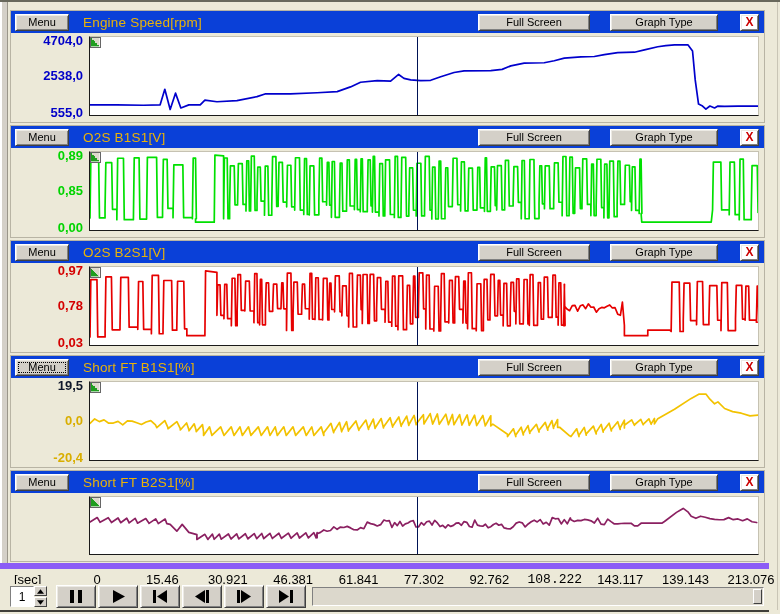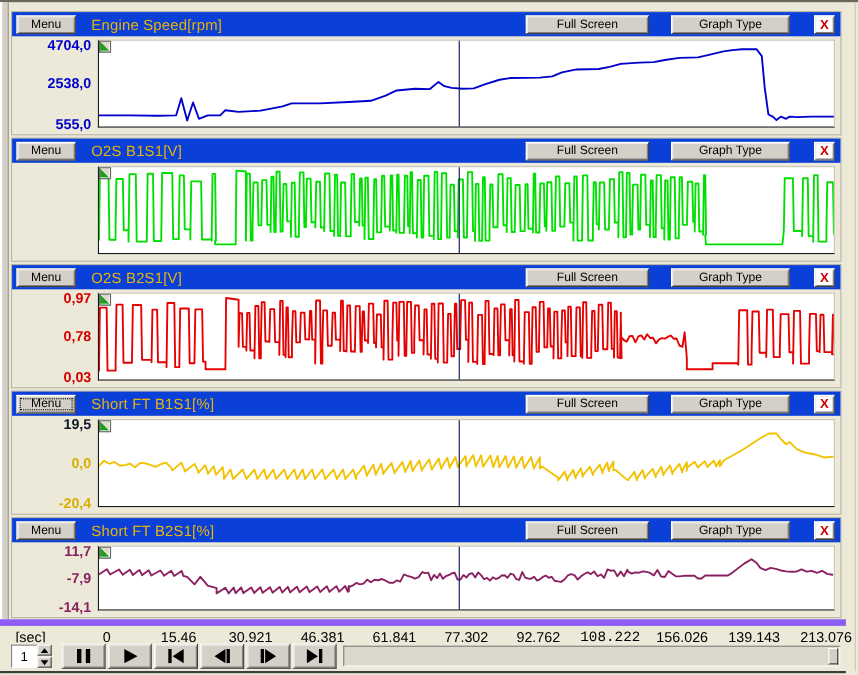--- a/index.html
+++ b/index.html
@@ -125,20 +125,25 @@
   <div class="panel tall">
     <div class="titlebar">
       <button class="xpbtn menu-btn">Menu</button>
       <span class="title-text">O2S B1S1[V]</span>
       <span class="spacer"></span>
       <button class="xpbtn fs-btn">Full Screen</button>
       <button class="xpbtn gt-btn">Graph Type</button>
       <button class="xpbtn x-btn">X</button>
     </div>
     <div class="plot">
+      <div class="ylabels">
+        <span class="ylabel top" style="color: rgb(0, 212, 0);">0,89</span>
+        <span class="ylabel mid" style="color: rgb(0, 212, 0);">0,85</span>
+        <span class="ylabel bot" style="color: rgb(0, 212, 0);">0,00</span>
+      </div>
       <div class="chart">
         <svg class="wave" preserveAspectRatio="none" viewBox="0 0 1000 100">
           <polyline fill="none" stroke-width="1.7" vector-effect="non-scaling-stroke" stroke-linejoin="round" stroke-linecap="round" stroke="#00E000" points="0.0,84.5 1.2,12.2 13.0,12.2 14.2,84.5 22.5,84.5 22.5,73.5 23.7,13.7 32.5,13.7 33.7,73.5 40.2,73.5 40.2,86.8 41.4,8.0 50.1,8.0 51.3,86.8 65.0,86.8 65.0,86.0 66.2,7.6 73.5,7.6 74.7,86.0 84.7,86.0 84.7,83.8 85.9,6.8 99.7,6.8 100.9,83.8 108.6,83.8 108.6,72.4 109.8,9.5 115.5,9.5 116.7,72.4 124.3,72.4 124.3,84.2 125.5,16.5 139.0,16.5 140.2,84.2 153.3,84.2 153.3,85.6 154.5,7.8 158.0,7.8 159.2,85.6 158.0,85.6 158.0,90.0 186.0,90.0 187.0,4.0 200.0,5.0 200.0,85.6 201.2,7.7 205.4,7.7 206.6,85.6 209.0,85.6 209.0,67.8 210.2,17.9 215.9,17.9 217.1,67.8 220.9,67.8 220.9,67.2 222.1,15.0 227.9,15.0 229.1,67.2 233.5,67.2 233.5,75.5 234.7,11.2 237.4,11.2 238.6,75.5 240.4,75.5 240.4,74.9 241.6,5.3 245.9,5.3 247.1,74.9 250.0,74.9 250.0,63.1 251.2,19.4 254.9,19.4 256.1,63.1 261.2,63.1 261.2,81.1 262.4,18.1 266.3,18.1 267.5,81.1 272.1,81.1 272.1,69.7 273.3,6.0 278.3,6.0 279.5,69.7 281.7,69.7 281.7,64.2 282.9,13.3 288.0,13.3 289.2,64.2 294.4,64.2 294.4,70.3 295.6,17.0 300.7,17.0 301.9,70.3 306.4,70.3 306.4,74.4 307.6,7.4 313.6,7.4 314.8,74.4 320.0,74.4 320.0,80.1 321.2,8.6 324.1,8.6 325.3,80.1 328.2,80.1 328.2,80.6 329.4,17.9 335.0,17.9 336.2,80.6 342.6,80.6 342.6,63.8 343.8,7.8 347.1,7.8 348.3,63.8 354.1,63.8 354.1,68.1 355.3,13.2 357.6,13.2 358.8,68.1 361.4,68.1 361.4,83.7 362.6,12.2 365.9,12.2 367.1,83.7 373.4,83.7 373.4,75.9 374.6,14.1 377.2,14.1 378.4,75.9 384.0,75.9 384.0,69.2 385.2,10.0 388.2,10.0 389.4,69.2 395.8,69.2 395.8,73.8 397.0,9.5 399.1,9.5 400.3,73.8 404.6,73.8 404.6,76.5 405.8,8.7 407.7,8.7 408.9,76.5 415.1,76.5 415.1,69.0 416.3,10.0 419.5,10.0 420.7,69.0 422.8,69.0 422.8,77.0 424.0,5.7 426.0,5.7 427.2,77.0 432.6,77.0 432.6,82.0 433.8,14.9 437.8,14.9 439.0,82.0 441.3,82.0 441.3,80.1 442.5,10.0 448.4,10.0 449.6,80.1 455.6,80.1 455.6,83.9 456.8,5.5 460.3,5.5 461.5,83.9 465.5,83.9 465.5,82.1 466.7,7.0 472.6,7.0 473.8,82.1 477.3,82.1 477.3,74.7 478.5,20.4 483.0,20.4 484.2,74.7 488.3,74.7 488.3,82.0 489.5,14.4 495.3,14.4 496.5,82.0 500.8,82.0 500.8,74.5 502.0,5.7 507.8,5.7 509.0,74.5 511.7,74.5 511.7,85.9 512.9,19.4 516.4,19.4 517.6,85.9 521.4,85.9 521.4,85.6 522.6,11.6 525.0,11.6 526.2,85.6 531.4,85.6 531.4,70.0 532.6,20.2 535.5,20.2 536.7,70.0 542.4,70.0 542.4,67.6 543.6,8.0 549.3,8.0 550.5,67.6 554.8,67.6 554.8,75.5 556.0,12.7 560.4,12.7 561.6,75.5 565.8,75.5 565.8,74.5 567.0,20.7 572.5,20.7 573.7,74.5 579.3,74.5 579.3,71.7 580.5,19.7 583.3,19.7 584.5,71.7 590.5,71.7 590.5,76.1 591.7,7.6 593.6,7.6 594.8,76.1 599.4,76.1 599.4,68.9 600.6,19.0 605.5,19.0 606.7,68.9 608.8,68.9 608.8,74.2 610.0,17.5 615.7,17.5 616.9,74.2 620.7,74.2 620.7,69.2 621.9,10.7 626.5,10.7 627.7,69.2 633.4,69.2 633.4,64.6 634.6,18.7 640.1,18.7 641.3,64.6 645.6,64.6 645.6,85.6 646.8,10.9 650.2,10.9 651.4,85.6 657.4,85.6 657.4,85.4 658.6,9.6 664.6,9.6 665.8,85.4 672.2,85.4 672.2,66.5 673.4,17.6 676.1,17.6 677.3,66.5 680.3,66.5 680.3,72.6 681.5,17.9 687.5,17.9 688.7,72.6 694.1,72.6 694.1,64.4 695.3,14.0 700.8,14.0 702.0,64.4 706.8,64.4 706.8,81.7 708.0,5.8 712.5,5.8 713.7,81.7 717.2,81.7 717.2,78.6 718.4,6.6 722.0,6.6 723.2,78.6 725.6,78.6 725.6,72.7 726.8,20.3 732.9,20.3 734.1,72.7 736.5,72.7 736.5,67.2 737.7,8.8 743.5,8.8 744.7,67.2 749.8,67.2 749.8,81.5 751.0,15.4 753.5,15.4 754.7,81.5 757.7,81.5 757.7,71.2 758.9,9.3 764.7,9.3 765.9,71.2 769.3,71.2 769.3,84.4 770.5,15.5 773.8,15.5 775.0,84.4 776.9,84.4 776.9,82.9 778.1,11.7 783.5,11.7 784.7,82.9 789.1,82.9 789.1,67.2 790.3,11.6 793.3,11.6 794.5,67.2 800.2,67.2 800.2,63.7 801.4,17.0 807.5,17.0 808.7,63.7 810.7,63.7 810.7,74.9 811.9,19.0 815.8,19.0 817.0,74.9 822.1,74.9 822.1,78.8 823.3,9.2 825.0,9.2 826.2,78.8 825.0,78.8 826.0,90.0 930.0,90.0 932.0,74.3 933.2,12.9 944.4,12.9 945.6,74.3 956.9,74.3 956.9,80.4 958.1,12.9 964.6,12.9 965.8,80.4 971.9,80.4 971.9,86.8 973.1,9.2 978.0,9.2 979.2,86.8 989.9,86.8 989.9,77.3 991.1,17.5 998.9,17.5 1000.1,77.3 1000.0,77.3"></polyline>
         </svg>
         <div class="cursor-line" style="left: 49%; background: rgb(0, 19, 85);"></div>
         <div class="marker-icon"></div>
       </div>
     </div>
   </div>
 
@@ -195,25 +200,20 @@
   <div class="panel short">
     <div class="titlebar">
       <button class="xpbtn menu-btn">Menu</button>
       <span class="title-text">Short FT B2S1[%]</span>
       <span class="spacer"></span>
       <button class="xpbtn fs-btn">Full Screen</button>
       <button class="xpbtn gt-btn">Graph Type</button>
       <button class="xpbtn x-btn">X</button>
     </div>
     <div class="plot">
-      <div class="ylabels">
-        <span class="ylabel top" style="color: rgb(139, 32, 97);">11,7</span>
-        <span class="ylabel mid" style="color: rgb(139, 32, 97);">-7,9</span>
-        <span class="ylabel bot" style="color: rgb(139, 32, 97);">-14,1</span>
-      </div>
       <div class="chart">
         <svg class="wave" preserveAspectRatio="none" viewBox="0 0 1000 100">
           <polyline fill="none" stroke-width="1.7" vector-effect="non-scaling-stroke" stroke-linejoin="round" stroke-linecap="round" stroke="#8B2061" points="0.0,44.0 10.8,36.0 15.0,44.0 15.0,44.4 27.3,36.4 32.1,44.4 32.1,44.8 42.0,36.8 45.9,44.8 45.9,45.2 55.0,37.2 58.6,45.2 58.6,45.5 67.6,37.5 71.1,45.5 71.1,45.9 83.5,37.9 88.4,45.9 88.4,46.3 98.3,38.3 102.2,46.3 102.2,46.7 112.5,38.7 115.0,46.7 120.0,48.0 130.0,60.0 138.0,48.0 148.0,62.0 160.0,66.0 160.0,74.5 172.0,65.5 176.6,74.5 176.6,74.2 183.3,65.2 185.9,74.2 185.9,74.1 193.6,65.1 196.5,74.1 196.5,73.9 207.2,64.9 211.3,73.9 211.3,73.6 219.6,64.6 222.8,73.6 222.8,73.5 232.6,64.5 236.4,73.5 236.4,73.2 245.9,64.2 249.6,73.2 249.6,73.0 257.1,64.0 260.1,73.0 260.1,72.8 269.4,63.8 273.0,72.8 273.0,72.6 282.8,63.6 286.6,72.6 286.6,72.4 297.0,63.4 301.1,72.4 301.1,72.1 310.1,63.1 313.6,72.1 313.6,71.9 323.1,62.9 326.9,71.9 326.9,71.7 335.2,62.7 338.5,71.7 338.5,71.5 340.0,62.5 340.0,71.5 340.0,64.6 345.0,62.1 350.0,57.8 355.0,60.1 360.0,58.8 365.0,52.4 370.0,56.7 375.0,52.7 380.0,53.5 385.0,51.5 390.0,54.2 395.0,57.5 400.0,57.8 405.0,53.8 410.0,55.6 415.0,44.1 420.0,46.7 425.0,48.0 430.0,50.8 435.0,48.5 440.0,40.4 444.0,42.1 448.0,41.3 452.0,53.4 456.0,45.0 460.0,50.2 464.0,42.9 468.0,51.1 472.0,47.1 476.0,45.5 480.0,42.6 484.0,41.5 488.0,52.6 492.0,52.3 496.0,45.0 500.0,49.2 504.0,43.4 508.0,42.3 512.0,49.1 516.0,41.1 520.0,45.4 524.0,51.9 528.0,49.8 532.0,54.2 536.0,48.8 540.0,51.6 544.0,49.8 548.0,46.0 552.0,45.5 556.0,49.6 560.0,43.1 564.0,44.4 568.0,51.8 572.0,53.0 576.0,40.4 580.0,49.3 584.0,50.7 588.0,51.3 592.0,47.8 596.0,54.0 600.0,52.1 604.0,48.2 608.0,46.1 612.0,49.5 616.0,48.0 620.0,54.3 624.5,55.4 629.0,56.1 633.5,52.2 638.0,45.9 642.5,43.8 647.0,45.3 651.5,52.5 656.0,47.3 660.5,43.5 665.0,40.7 669.5,43.7 674.0,39.7 678.5,47.2 683.0,44.3 687.5,49.5 692.0,36.2 696.5,38.3 701.0,37.7 705.5,47.2 710.0,39.7 714.5,47.1 719.0,36.7 720.0,39.8 725.0,43.0 730.0,41.0 735.0,41.5 740.0,39.4 745.0,40.2 750.0,41.8 755.0,45.7 760.0,37.2 765.0,47.5 770.0,48.4 775.0,38.8 780.0,43.2 785.0,47.3 790.0,47.3 795.0,46.5 800.0,46.2 805.0,46.4 810.0,46.1 815.0,50.7 820.0,50.8 825.0,46.0 856.0,46.0 860.0,43.0 878.0,27.0 888.0,20.0 895.0,26.0 900.0,33.8 907.0,37.4 914.0,33.7 921.0,35.5 928.0,37.9 935.0,39.3 942.0,39.9 949.0,39.7 956.0,36.2 963.0,39.8 970.0,38.5 977.0,41.7 984.0,38.4 991.0,43.4 998.0,44.8"></polyline>
         </svg>
         <div class="cursor-line" style="left: 49%; background: rgb(0, 19, 85);"></div>
         <div class="marker-icon"></div>
       </div>
     </div>
   </div>
 </div>
@@ -222,21 +222,21 @@
   <span id="sec-label">[sec]</span>
   <div id="time-ticks">
       <span class="tick" style="left: 97px;">0</span>
       <span class="tick" style="left: 162.4px;">15.46</span>
       <span class="tick" style="left: 227.8px;">30.921</span>
       <span class="tick" style="left: 293.2px;">46.381</span>
       <span class="tick" style="left: 358.6px;">61.841</span>
       <span class="tick" style="left: 424px;">77.302</span>
       <span class="tick" style="left: 489.4px;">92.762</span>
       <span class="tick" style="left: 554.8px; font-family: Liberation Mono, monospace;">108.222</span>
-      <span class="tick" style="left: 620.2px;">156.026</span>
+      <span class="tick" style="left: 620.2px;">143.117</span>
       <span class="tick" style="left: 685.6px;">139.143</span>
       <span class="tick" style="left: 751px;">213.076</span>
     </div>
 </div>
 
 <div id="transport">
   <div id="frame-box">1</div>
   <div class="spin-col">
     <button class="spin-btn">
       <svg viewBox="0 0 8 5">

